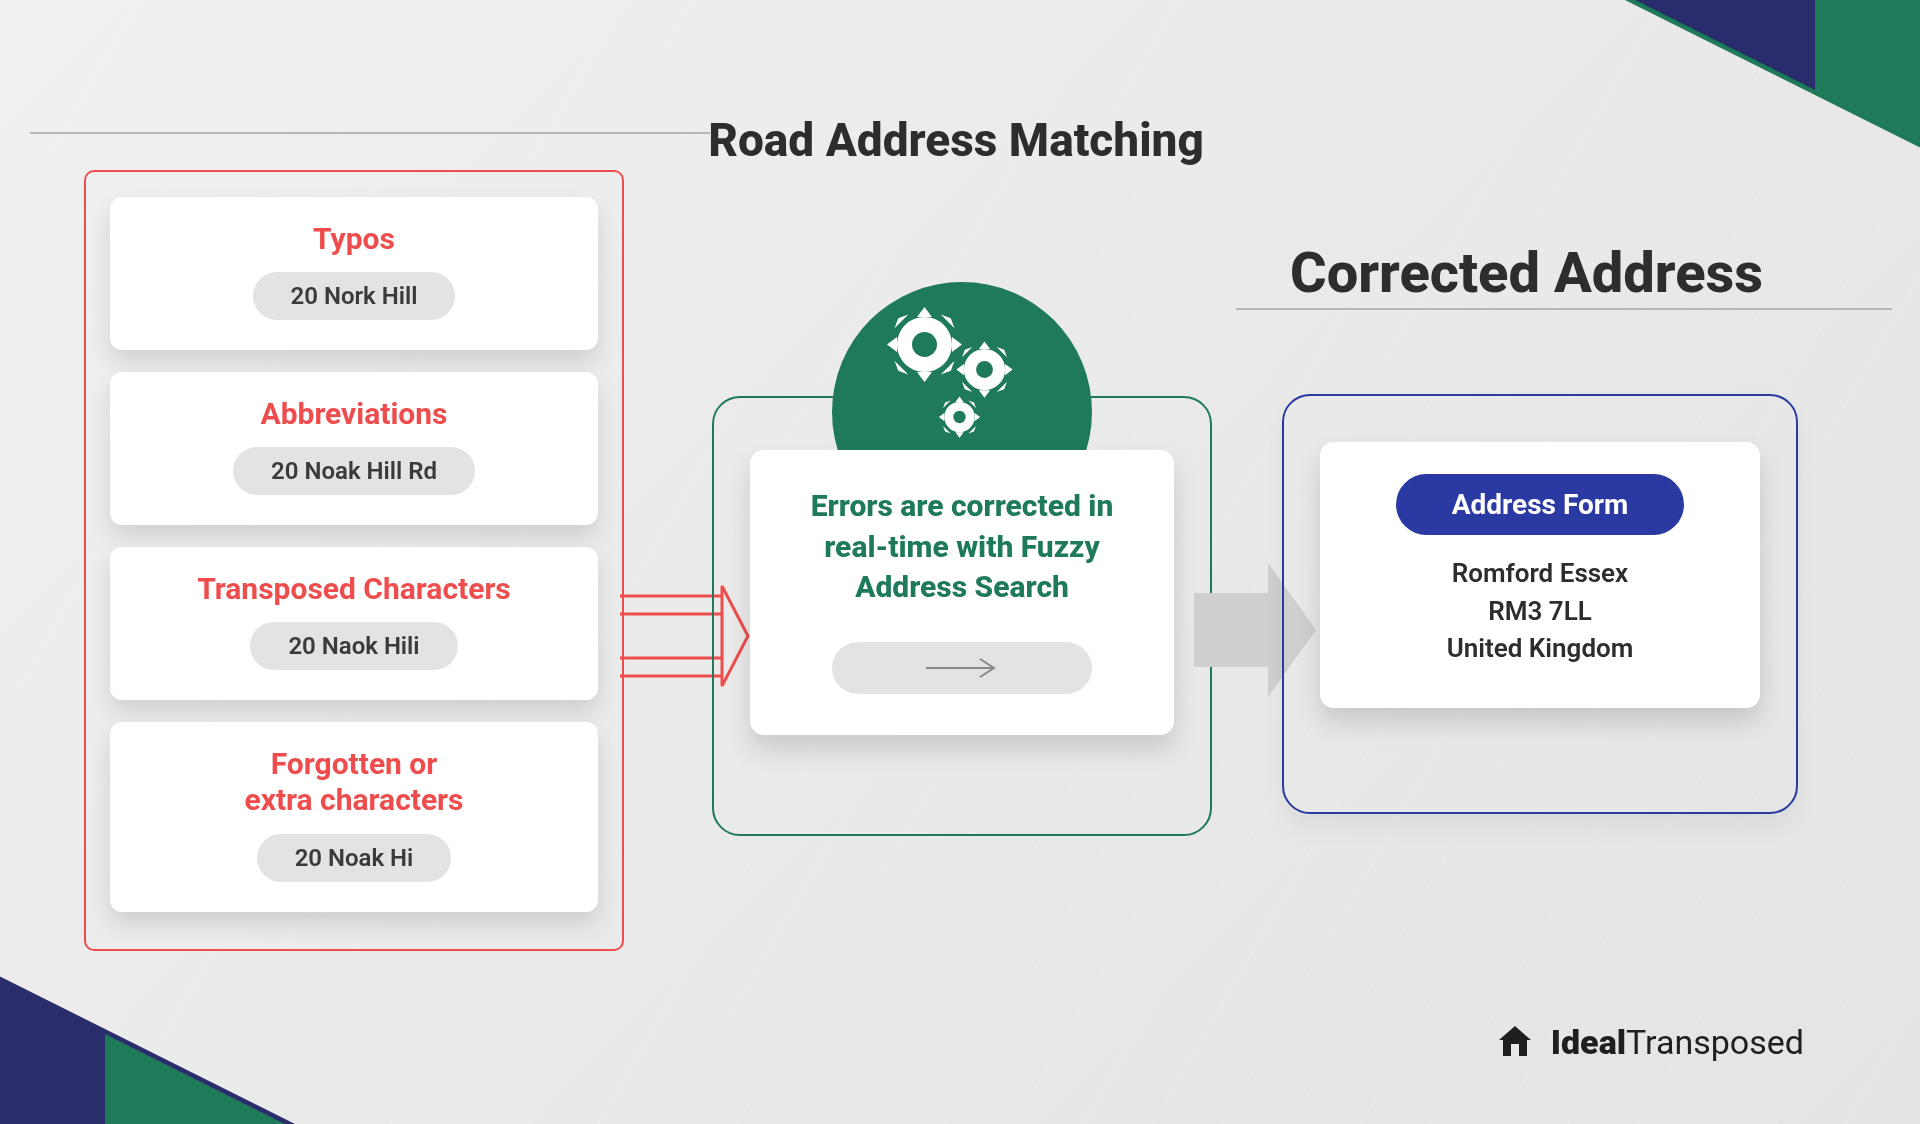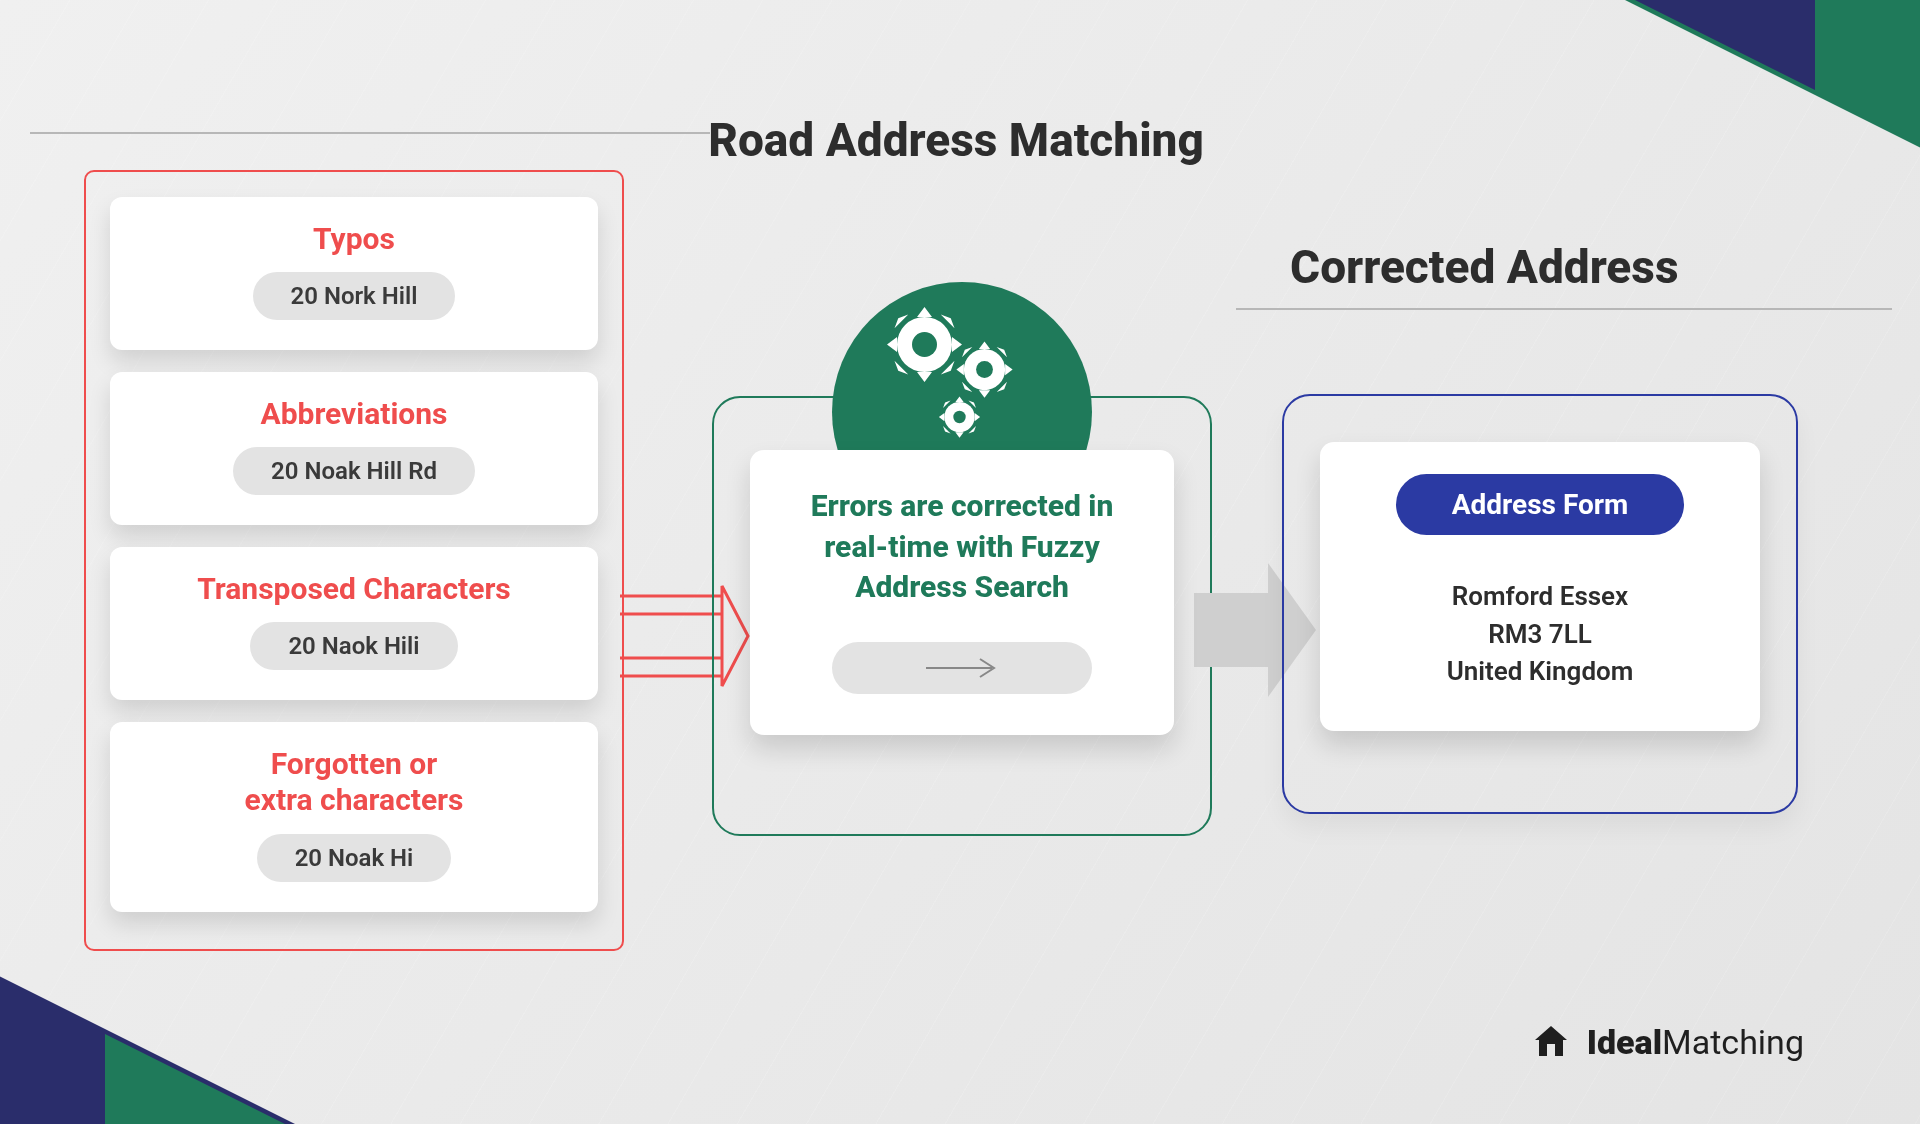--- a/index.html
+++ b/index.html
@@ -65,21 +65,21 @@
 }
 
 
 .heading {
   position: absolute;
   font-weight: 800;
   color: #2d2d2d;
 }
 .heading.h1 { left: 247px; top: 64px; font-size: 48px; }
 .heading.h2 { left: 706px; top: 114px; font-size: 46px; text-align: center; width: 500px; line-height: 1.15;}
-.heading.h3 { left: 1290px; top: 240px; font-size: 46px; }
+.heading.h3 { left: 1290px; top: 240px; font-size: 56px; }
 
 .rule {
   position: absolute;
   height: 0;
   border-top: 2px solid #b7b7b7;
 }
 .rule.r1 { left: 30px; top: 132px; width: 680px; }
 .rule.r2 { left: 1236px; top: 308px; width: 656px; }
 
 
@@ -181,21 +181,21 @@
   text-align: center;
 }
 .form-pill {
   display: inline-block;
   background: #2b3aa3;
   color: #fff;
   font-weight: 700;
   font-size: 28px;
   padding: 14px 56px;
   border-radius: 999px;
-  margin-bottom: 43px;
+  margin-bottom: 20px;
 }
 .addr-line {
   color: #2d2d2d;
   font-weight: 600;
   font-size: 26px;
   line-height: 1.45;
 }
 
 
 .arrow {
@@ -322,17 +322,17 @@
   <div class="logo">
     <span class="logo-mark">
       <svg viewBox="0 0 40 40">
         <g fill="#1f1f1f">
           <path d="M20 4 L36 18 L32 18 L32 34 L8 34 L8 18 L4 18 Z"></path>
         </g>
         <rect x="16" y="22" width="8" height="12" fill="#e8e8e8"></rect>
       </svg>
     </span>
     <span class="logo-text">
-      <span class="b">Ideal</span><span class="l">Matching</span>
+      <span class="b">Ideal</span><span class="l">Transposed</span>
     </span>
   </div>
 
 </div>
 
 </body></html>

